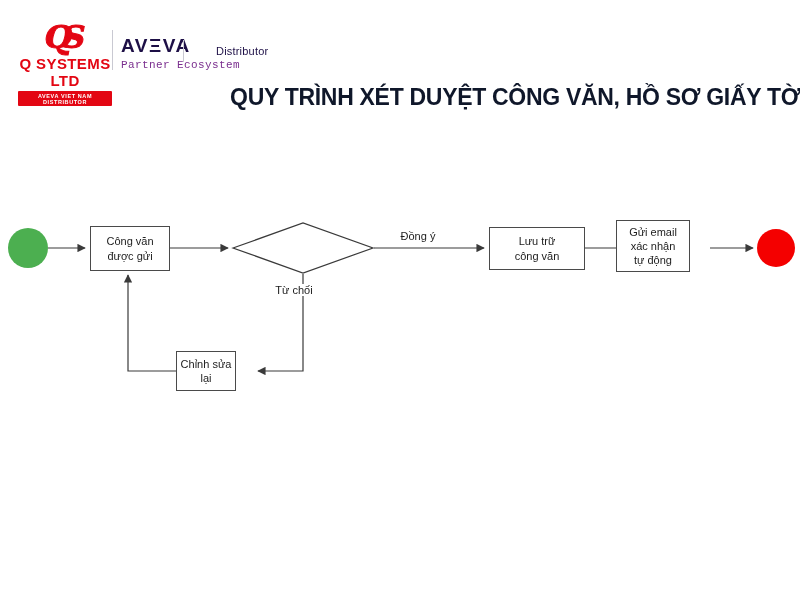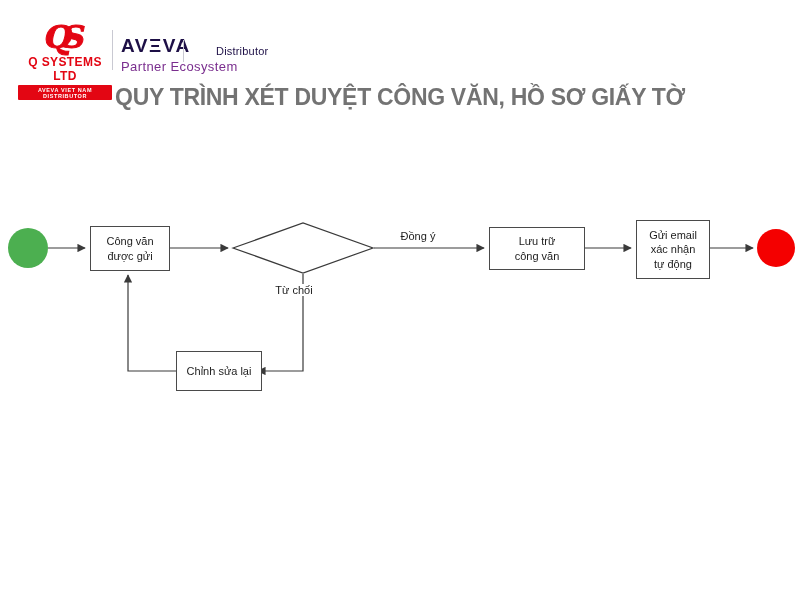--- a/index.html
+++ b/index.html
@@ -3,50 +3,50 @@
 <meta charset="utf-8">
 <style>
   html,body{margin:0;padding:0;background:#ffffff;}
   .page{position:relative;width:800px;height:600px;background:#ffffff;overflow:hidden;
         font-family:"Liberation Sans", sans-serif;color:#222;}
 
   
   .qs-logo{position:absolute;left:18px;top:20px;width:94px;text-align:center;}
   .qs-mono{font-family:"DejaVu Serif", serif;font-style:italic;font-weight:700;
            font-size:32px;line-height:34px;letter-spacing:-10px;padding-right:10px;}
-  .qs-company{font-size:12px;font-weight:700;letter-spacing:0.4px;margin-top:1px;}
+  .qs-company{font-size:15px;font-weight:700;letter-spacing:0.4px;margin-top:1px;}
   .qs-banner{display:inline-block;margin-top:2px;padding:1.5px 4px;font-size:5.5px;
              font-weight:700;letter-spacing:0.6px;color:#ffffff;border-radius:1px;}
   .vdiv{position:absolute;width:1px;background:#c9c9d2;}
   .vdiv.d1{left:112px;top:30px;height:40px;}
   .vdiv.d2{left:183px;top:40px;height:22px;}
   .aveva{position:absolute;left:121px;top:36px;}
   .aveva-word{font-size:19px;font-weight:800;letter-spacing:1.5px;line-height:20px;}
-  .aveva-sub{font-size:13px;letter-spacing:0.4px;margin-top:3px;}
+  .aveva-sub{font-size:11px;letter-spacing:0.4px;margin-top:3px;font-family:Liberation Mono, monospace;}
   .distributor{position:absolute;left:192px;top:45px;font-size:11px;letter-spacing:0.2px;margin-left:24px;}
 
   
-  .title{position:absolute;left:0;top:84px;width:100%;text-align:center;
-         font-size:23px;font-weight:800;letter-spacing:-0.3px;color:#737373;}
+  .title{position:absolute;left:0;top:84px;width:100%;text-align:right;
+         font-size:23px;font-weight:800;letter-spacing:-0.3px;color:#0f172a;}
 
   
   .flow{position:absolute;left:0;top:0;width:800px;height:600px;}
   .flow svg{position:absolute;left:0;top:0;pointer-events:none;}
   .node{position:absolute;box-sizing:border-box;display:flex;align-items:center;
         justify-content:center;text-align:center;font-size:11px;line-height:1.3;
         white-space:pre-line;color:#1c1c1c;}
   .box{background:#ffffff;border:1px solid #4a4a4a;}
   .circle{border-radius:50%;}
   .start{left:8px;top:228px;width:40px;height:40px;}
   .end{left:757px;top:229px;width:38px;height:38px;}
   .n-submit{left:90px;top:226px;width:80px;height:45px;}
   .n-review{left:241px;top:231px;width:124px;height:34px;background:transparent;}
   .n-store{left:489px;top:227px;width:96px;height:43px;}
-  .n-email{left:636px;top:220px;width:74px;height:59px;}
-  .n-revise{left:176px;top:351px;width:86px;height:40px;}
+  .n-email{left:616px;top:220px;width:74px;height:52px;}
+  .n-revise{left:176px;top:351px;width:60px;height:40px;}
   .edge-label{position:absolute;font-size:11px;color:#1c1c1c;text-align:center;
               background:#ffffff;padding:0 2px;}
   .lab-approve{left:388px;top:230px;width:56px;}
   .lab-reject{left:263px;top:284px;width:58px;}
 </style>
 </head>
 <body>
 
 <div class="page">
 

